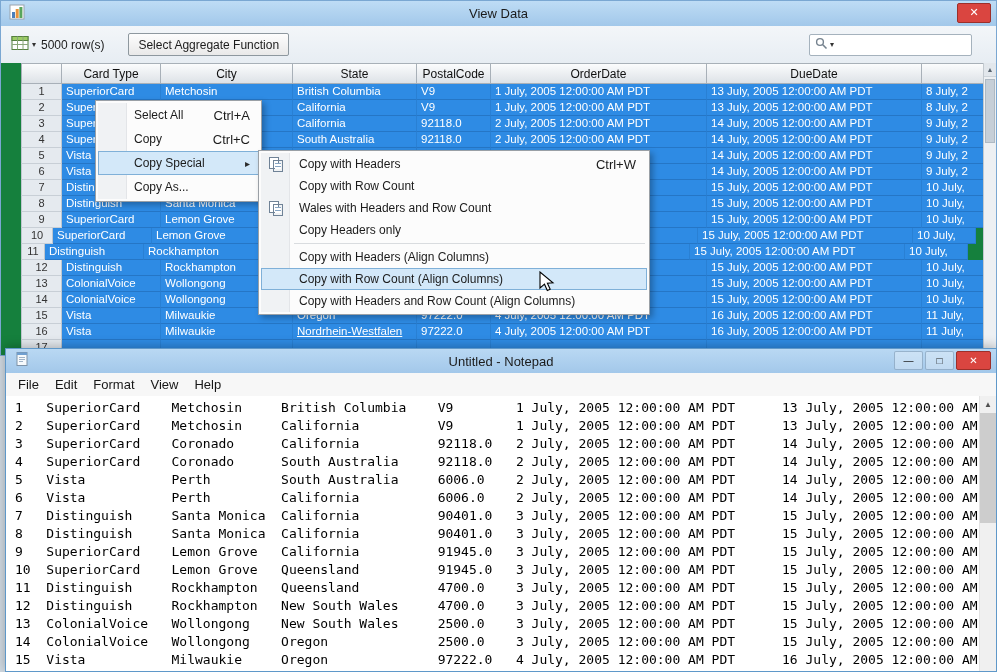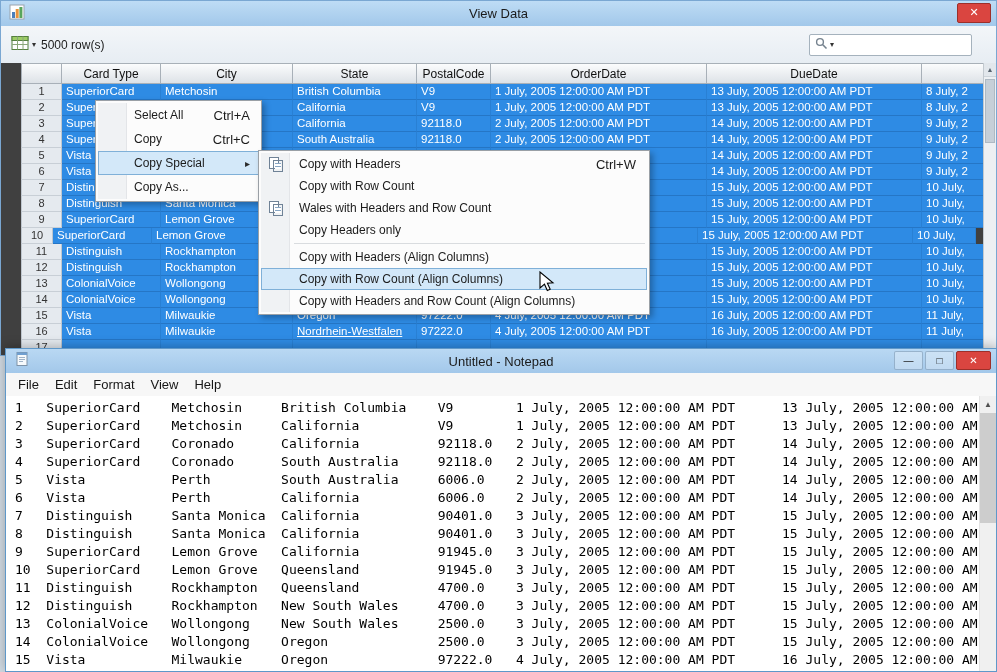--- a/index.html
+++ b/index.html
@@ -1,20 +1,20 @@
 <!DOCTYPE html>
 <html style="--sel: #2e8be4; --close: #da4540; --mh: #d3e8f9; --mhb: #7fb0d8;"><head>
 <meta charset="utf-8">
 <style>
   * { margin:0; padding:0; box-sizing:border-box; }
   body { font-family:"Liberation Sans", sans-serif; background:#9a9a9a; }
   .stage { position:relative; width:997px; height:672px; background:#cfd8e0; overflow:hidden; }
 
   
-  .vd { position:absolute; left:0; top:0; width:997px; height:356px; background:#404040; border:1px solid #7aa7d2; }
+  .vd { position:absolute; left:0; top:0; width:997px; height:356px; background:#15803d; border:1px solid #7aa7d2; }
   .titlebar { height:25px; background:linear-gradient(#bedcf5,#a2c8ea); position:relative; display:flex; align-items:center; padding:0 8px; }
   .title { position:absolute; left:0; right:0; text-align:center; font-size:13px; color:#1b1b1b; pointer-events:none; }
   .closebtn { position:absolute; right:5px; top:2px; width:34px; height:20px; background:var(--close,#da4540); border:1px solid #9c2f2a; border-radius:2px; color:#fff; font-size:11px; line-height:17px; text-align:center; }
 
   .toolbar { height:37px; display:flex; align-items:center; padding:0 10px; background:linear-gradient(#f3f6f9,#e7edf3); }
   .rowsbtn { display:flex; align-items:center; gap:3px; background:none; border:none; }
   .caret { font-size:8px; color:#333; }
   .rowcount { font-size:12px; color:#1c1c1c; margin:0 24px 0 5px; }
   .aggbtn { height:23px; padding:0 9px; font-size:12px; color:#1c1c1c; background:linear-gradient(#fdfdfd,#e9e9e9); border:1px solid #8e989f; border-radius:2px; font-family:inherit; }
   .search { margin-left:auto; margin-right:14px; width:163px; height:22px; background:#fff; border:1px solid #a5b2bd; border-radius:2px; display:flex; align-items:center; padding:0 5px; gap:2px; }
@@ -94,20 +94,21 @@
             <rect x="1" y="1.5" width="16" height="13" fill="#fff" stroke="#55803f"></rect>
             <rect x="1" y="1.5" width="16" height="4" fill="#9ccc65" stroke="#55803f"></rect>
             <line x1="6.5" y1="1.5" x2="6.5" y2="14.5" stroke="#8aa67a"></line>
             <line x1="12" y1="1.5" x2="12" y2="14.5" stroke="#8aa67a"></line>
             <line x1="1" y1="9.5" x2="17" y2="9.5" stroke="#8aa67a"></line>
           </svg>
         </span>
         <span class="caret">▾</span>
       </button>
       <span class="rowcount">5000 row(s)</span>
+      <button class="aggbtn">Select Aggregate Function</button>
       <div class="search">
         <span>
           <svg width="13" height="13" viewBox="0 0 13 13">
             <circle cx="5" cy="5" r="3.4" fill="none" stroke="#75828e" stroke-width="1.4"></circle>
             <line x1="7.8" y1="7.8" x2="11.5" y2="11.5" stroke="#75828e" stroke-width="1.6"></line>
           </svg>
         </span>
         <span class="caret">▾</span>
         <input placeholder="" style="">
       </div>
@@ -219,21 +220,21 @@
             <div class="g-cell rn" style="width: 32px;">10</div>
             <div class="g-cell sel" style="width: 99px;">SuperiorCard</div>
             <div class="g-cell sel" style="width: 132px;">Lemon Grove</div>
             <div class="g-cell sel" style="width: 124px;">Queensland</div>
             <div class="g-cell sel" style="width: 74px;">91945.0</div>
             <div class="g-cell sel" style="width: 216px;">3 July, 2005 12:00:00 AM PDT</div>
             <div class="g-cell sel" style="width: 215px;">15 July, 2005 12:00:00 AM PDT</div>
             <div class="g-cell sel" style="width: 63px;">10 July,</div>
           </div>
           <div class="g-row">
-            <div class="g-cell rn" style="width: 41px;">11</div>
+            <div class="g-cell rn" style="width: 24px;">11</div>
             <div class="g-cell sel" style="width: 99px;">Distinguish</div>
             <div class="g-cell sel" style="width: 132px;">Rockhampton</div>
             <div class="g-cell sel" style="width: 124px;">Queensland</div>
             <div class="g-cell sel" style="width: 74px;">4700.0</div>
             <div class="g-cell sel" style="width: 216px;">3 July, 2005 12:00:00 AM PDT</div>
             <div class="g-cell sel" style="width: 215px;">15 July, 2005 12:00:00 AM PDT</div>
             <div class="g-cell sel" style="width: 63px;">10 July,</div>
           </div>
           <div class="g-row">
             <div class="g-cell rn" style="width: 41px;">12</div>

